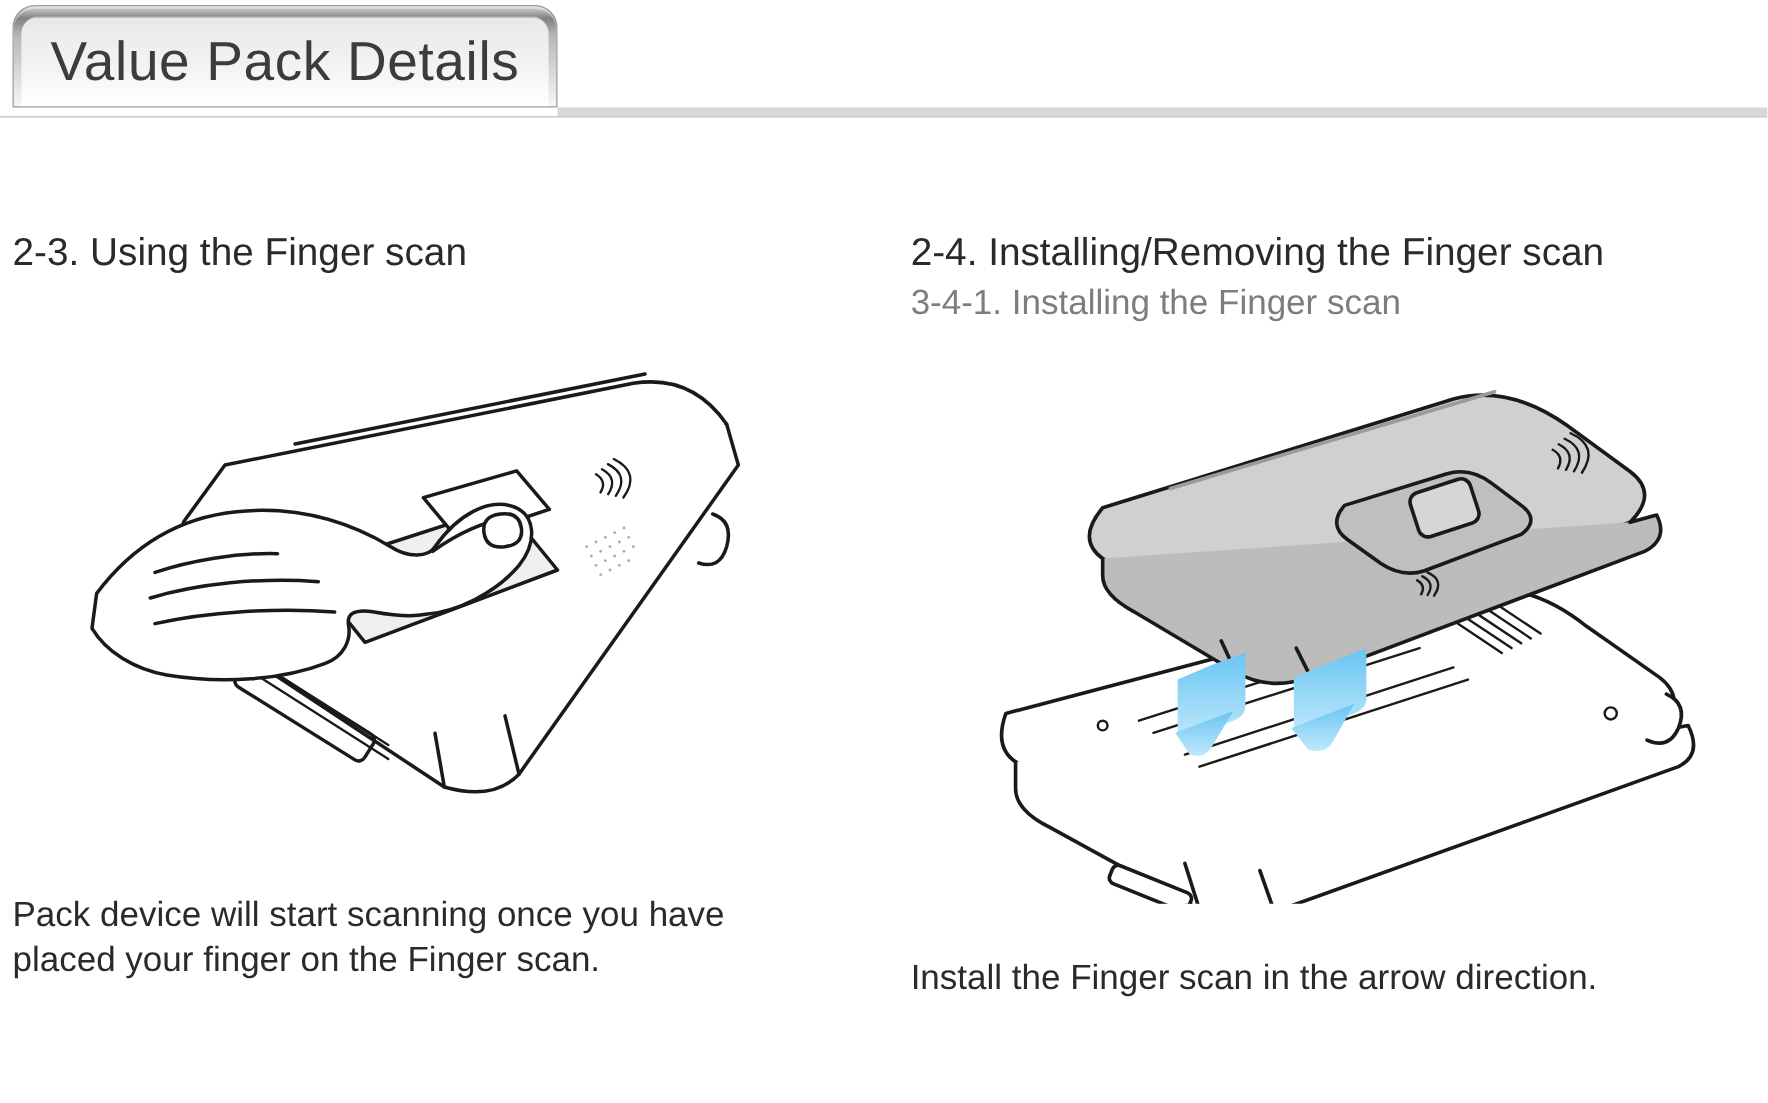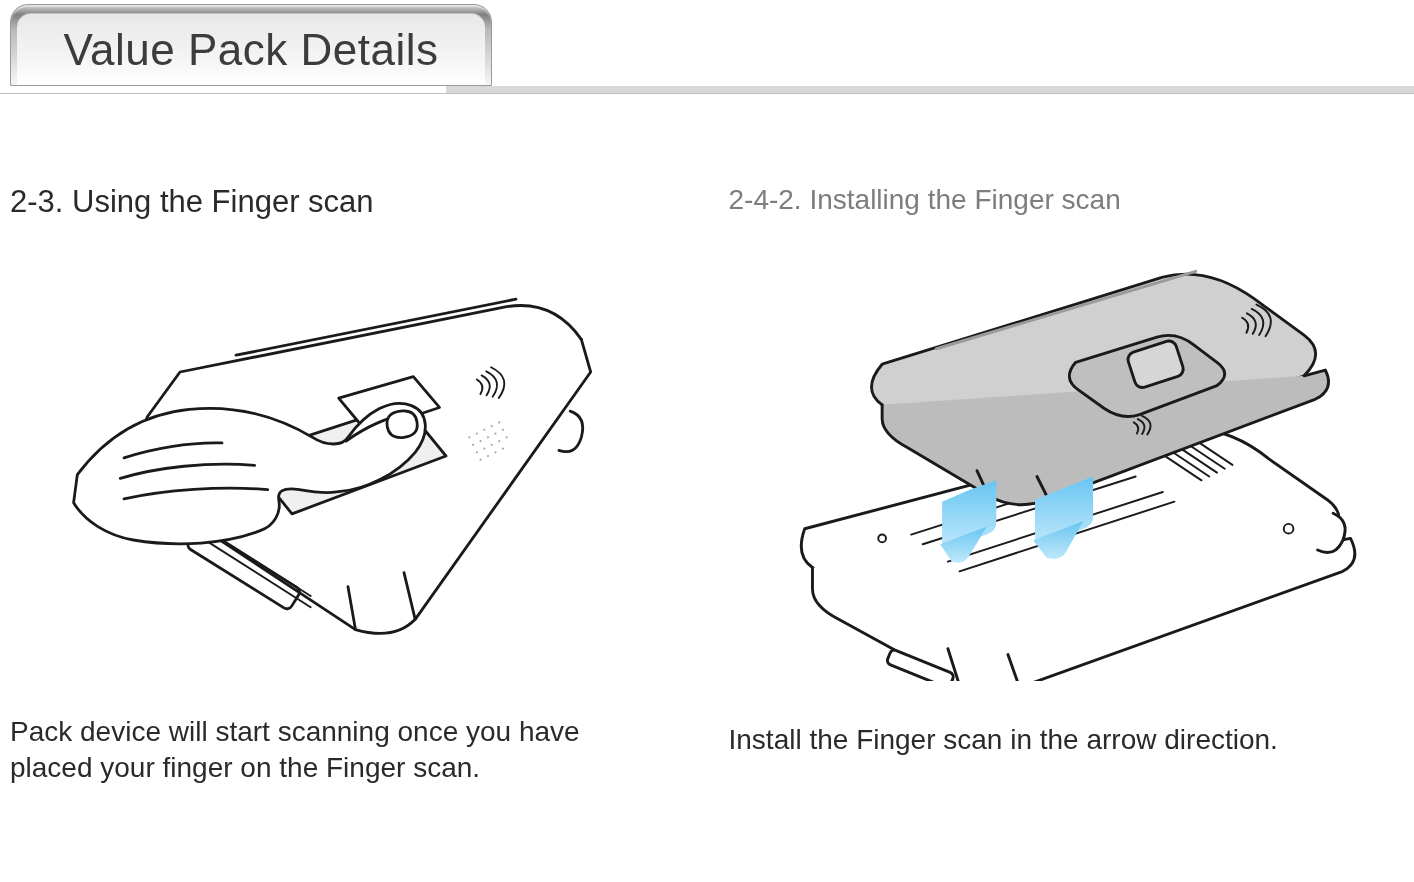--- a/index.html
+++ b/index.html
@@ -3,21 +3,21 @@
   <meta charset="utf-8">
   <style>
     * { box-sizing: border-box; margin: 0; padding: 0; }
     html, body { width: 1414px; height: 882px; background: #fff; font-family: "Segoe UI", Arial, sans-serif; color: #262626; }
     .page { position: relative; width: 1414px; height: 882px; padding: 0; }
 
     
     .tab-strip { position: relative; height: 100px; }
     .tab {
       position: absolute; left: 10px; top: 4px;
-      width: 482px; height: 82px;
+      width: 436px; height: 82px;
       background: linear-gradient(#d6d6d6 0%, #808180 12%, #b8b8b8 30%, #f6f6f6 100%);
       border-radius: 18px 18px 0 0;
       border: 1px solid #9a9a9a;
       display: flex; align-items: center; justify-content: center;
       box-shadow: inset 0 2px 0 rgba(255,255,255,.4);
     }
     .tab-inner {
       position: absolute; left: 6px; right: 6px; top: 8px; bottom: 0;
       background: linear-gradient(#e8e8e8 0%, #f4f4f4 60%, #ffffff 100%);
       border-radius: 14px 14px 0 0;
@@ -128,21 +128,22 @@
 
             <path d="M356 172 q16 -2 18 12 q2 14 -14 16 q-16 2 -18 -12 q-2 -14 14 -16 Z" fill="#fff"></path>
           </g>
         </svg>
       </div>
 
       <div class="body-text">Pack device will start scanning once you have placed your finger on the Finger scan.</div>
     </div>
 
     <div class="col col-right">
-      <div class="h3">2-4-2. Installing the Finger scan</div>
+      <div class="h2">2-4. Installing/Removing the Finger scan</div>
+      <div class="h3">3-4-1. Installing the Finger scan</div>
 
       <div class="fig">
         <svg viewBox="0 0 620 440" width="600" height="440">
           <defs>
             <linearGradient id="arrowGrad" x1="0" y1="0" x2="0" y2="1">
               <stop offset="0" stop-color="#68c5f2"></stop>
               <stop offset="1" stop-color="#bfe8fb"></stop>
             </linearGradient>
           </defs>
 

